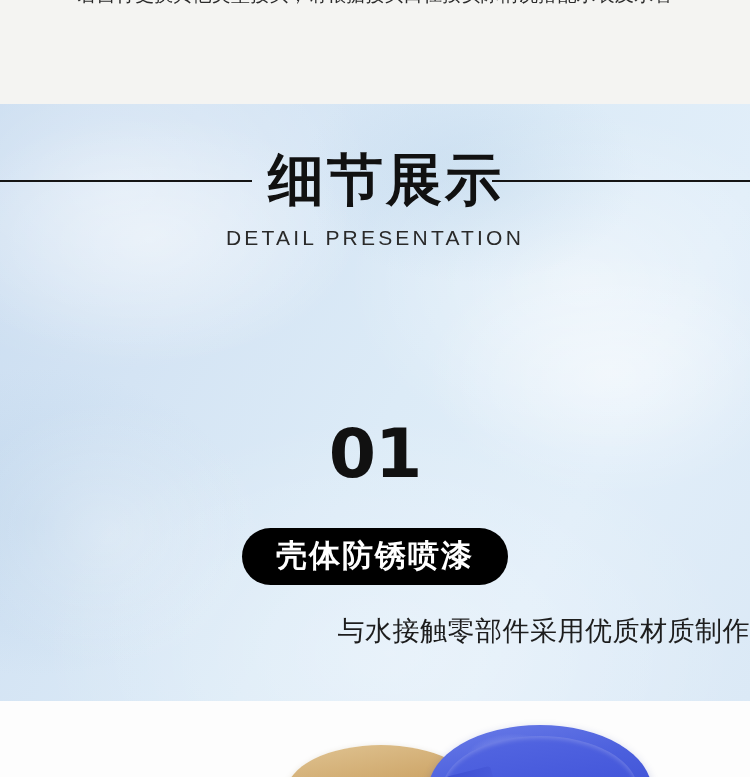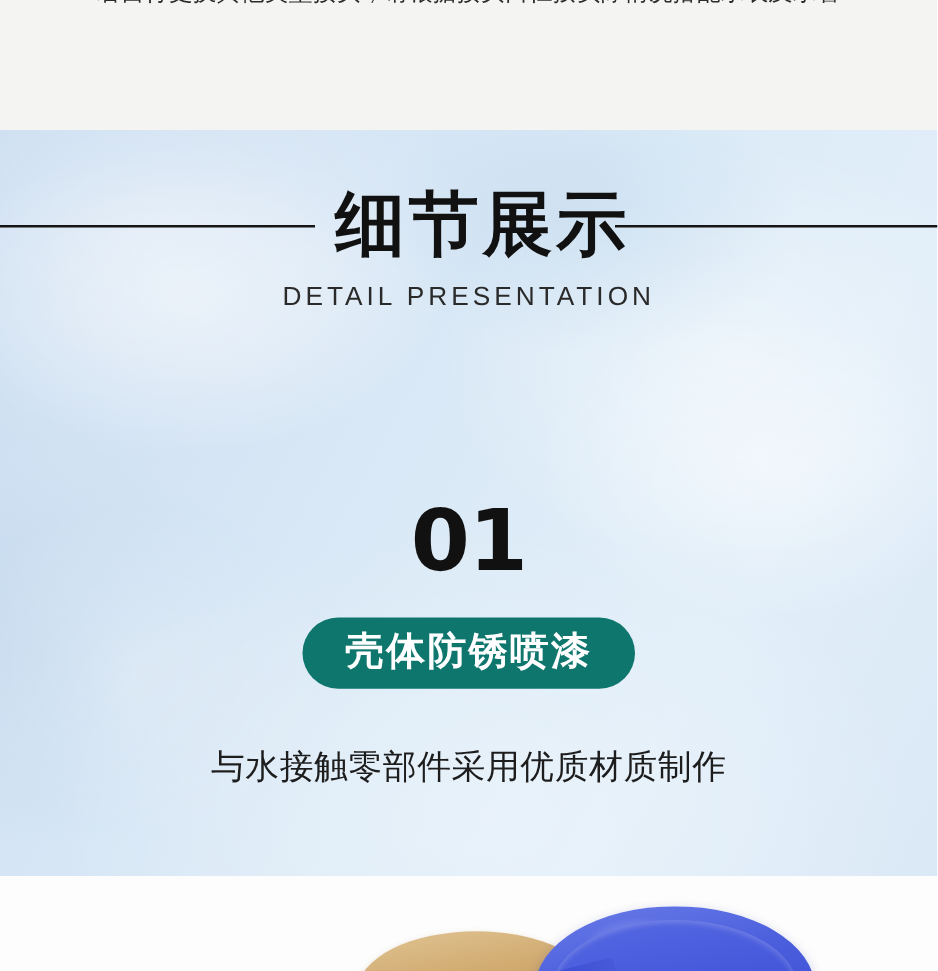--- a/index.html
+++ b/index.html
@@ -113,52 +113,53 @@
     font-weight: 500;
     letter-spacing: 3.2px;
     color: #2a2a2a;
     font-family: "Liberation Sans", sans-serif;
   }
 
   
   .feature {
     position: absolute;
     left: 0;
-    top: 400px;
+    top: 420px;
     width: 750px;
     text-align: center;
   }
   .feature-number {
     font-size: 68px;
     font-weight: 800;
     color: #111111;
     line-height: 1;
     letter-spacing: -1px;
     font-family: "DejaVu Sans", "Liberation Sans", sans-serif;
   }
   .feature-pill {
     display: inline-block;
-    margin-top: 26px;
+    margin-top: 40px;
     padding: 11px 34px 13px 34px;
     border-radius: 30px;
-    background: #0f766e;
+    background: #000000;
     color: #ffffff;
     font-size: 31px;
     font-weight: 700;
     letter-spacing: 2px;
     line-height: 1.05;
     font-family: "DejaVu Sans", "Liberation Sans", sans-serif;
   }
   .feature-desc {
-    margin-top: 43px;
+    margin-top: 26px;
     font-size: 27px;
     line-height: 40px;
     color: #1d1d1d;
     letter-spacing: 0.5px;
     font-family: "DejaVu Sans", "Liberation Sans", sans-serif;
+    text-align: right;
   }
 
   
   .photo-strip {
     position: absolute;
     left: 0;
     top: 701px;
     width: 750px;
     height: 76px;
     background: #fdfdfd;

